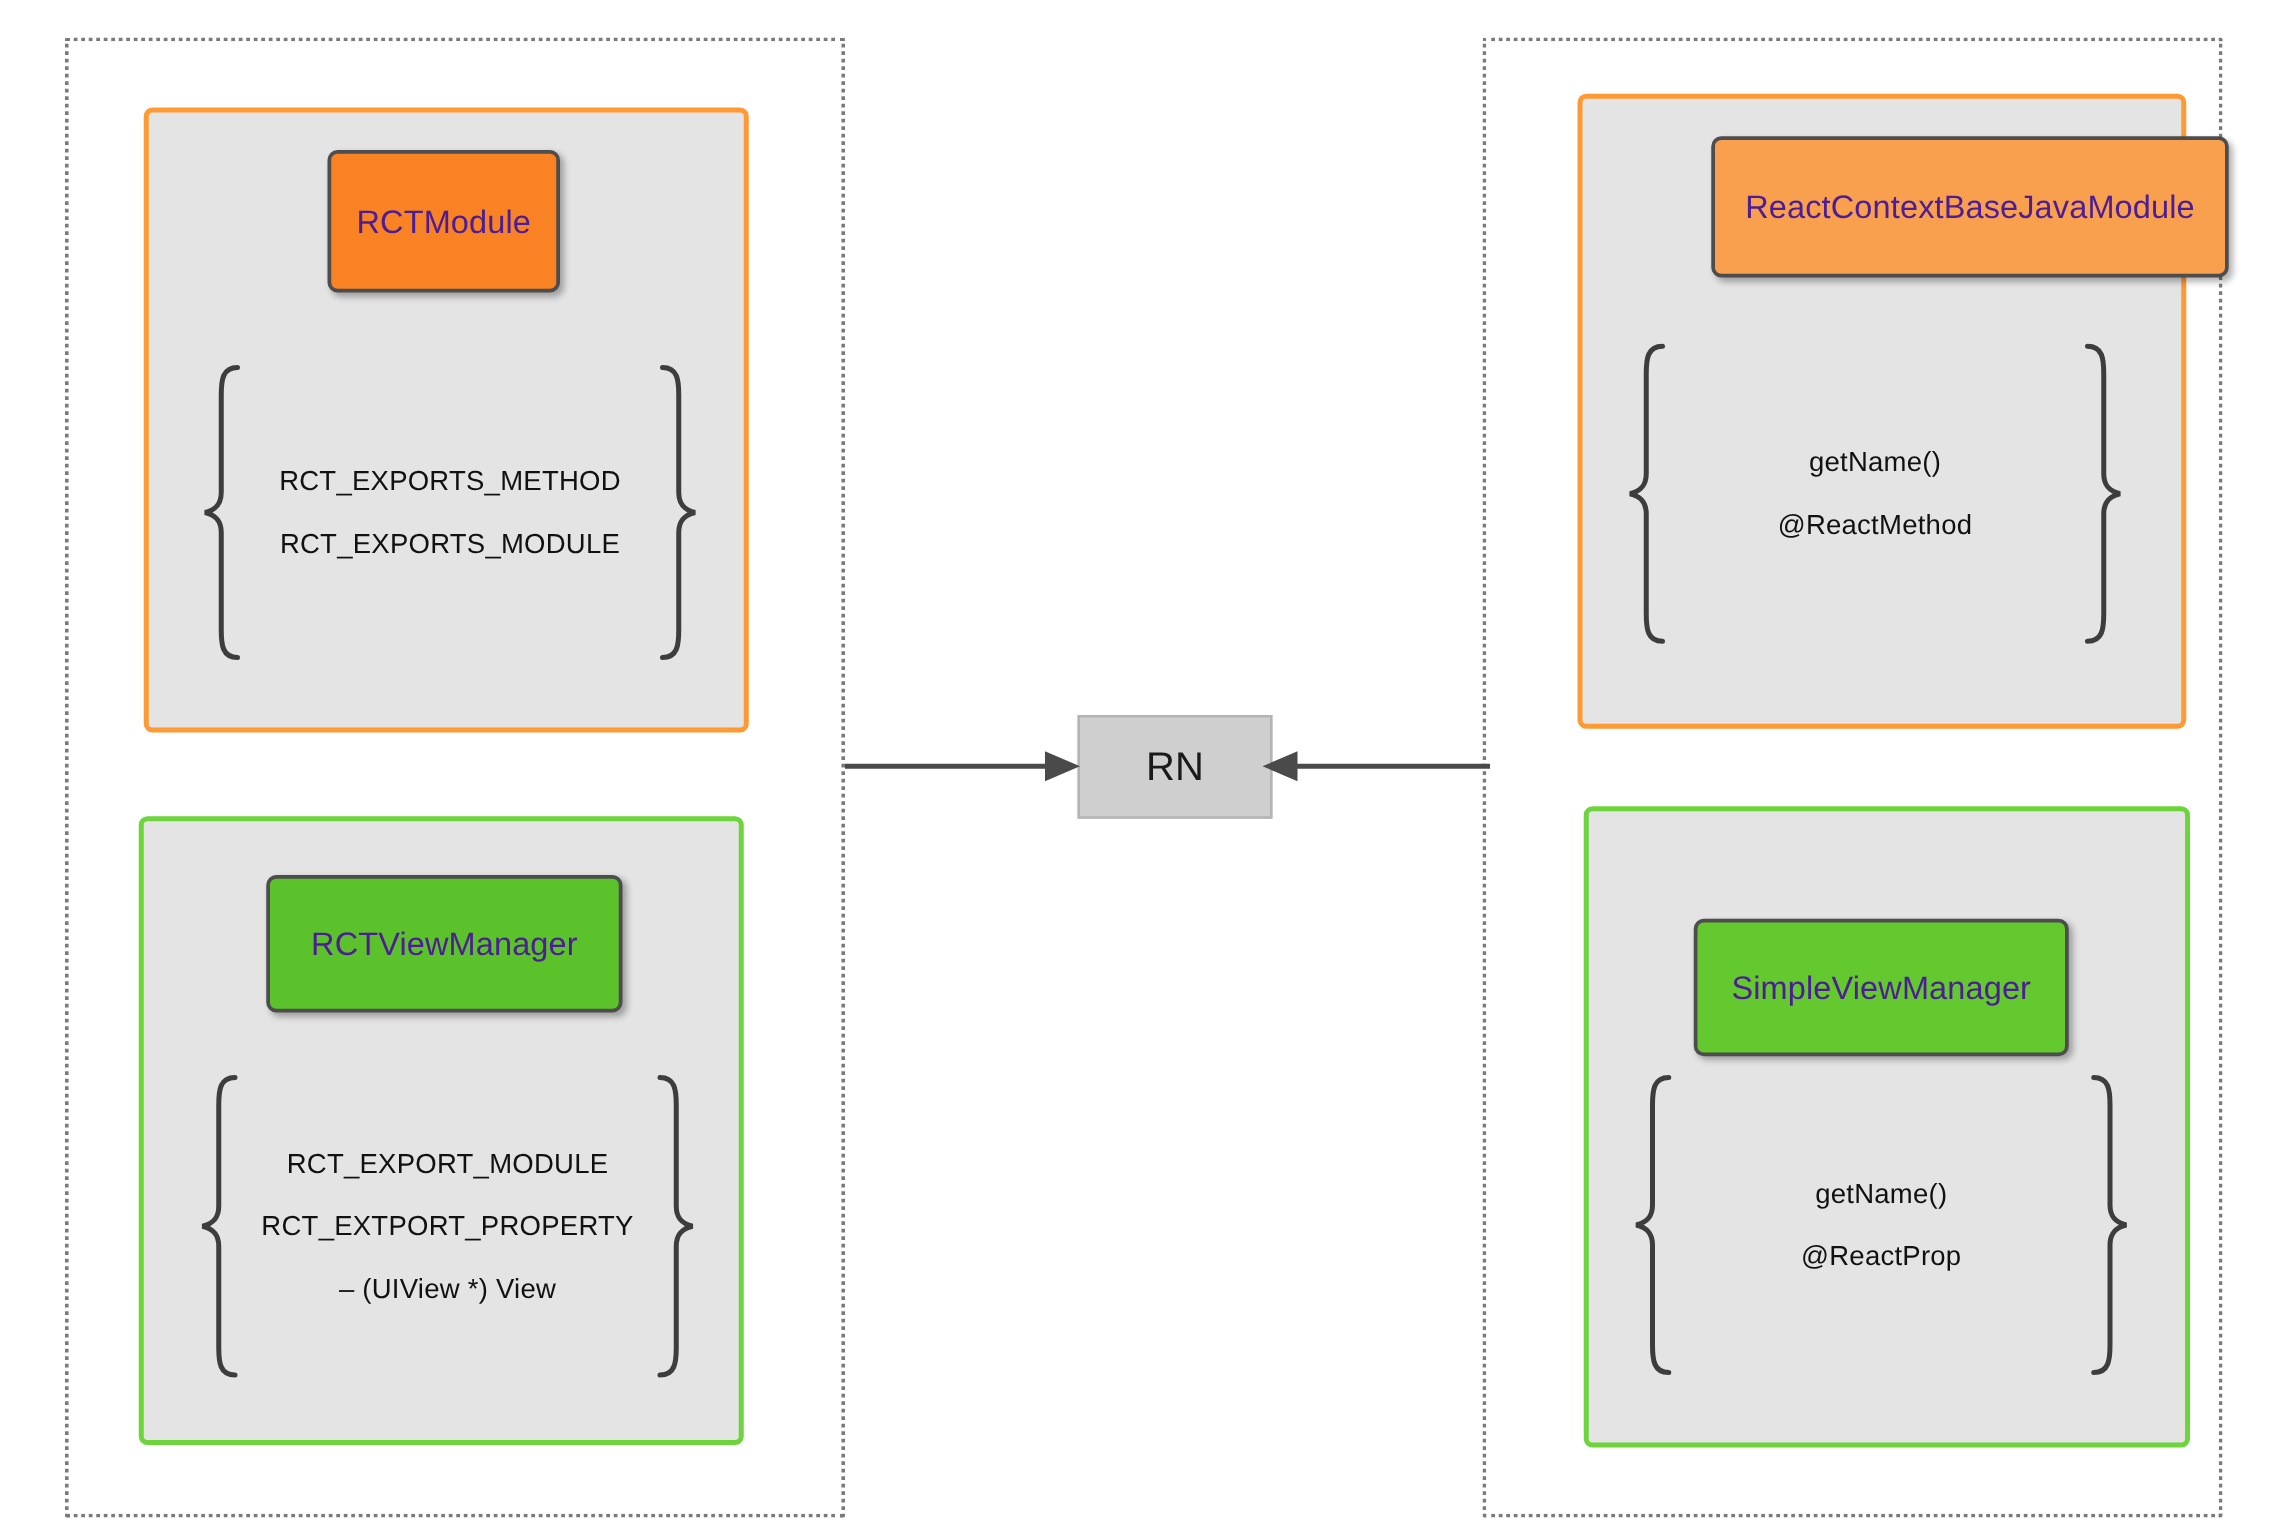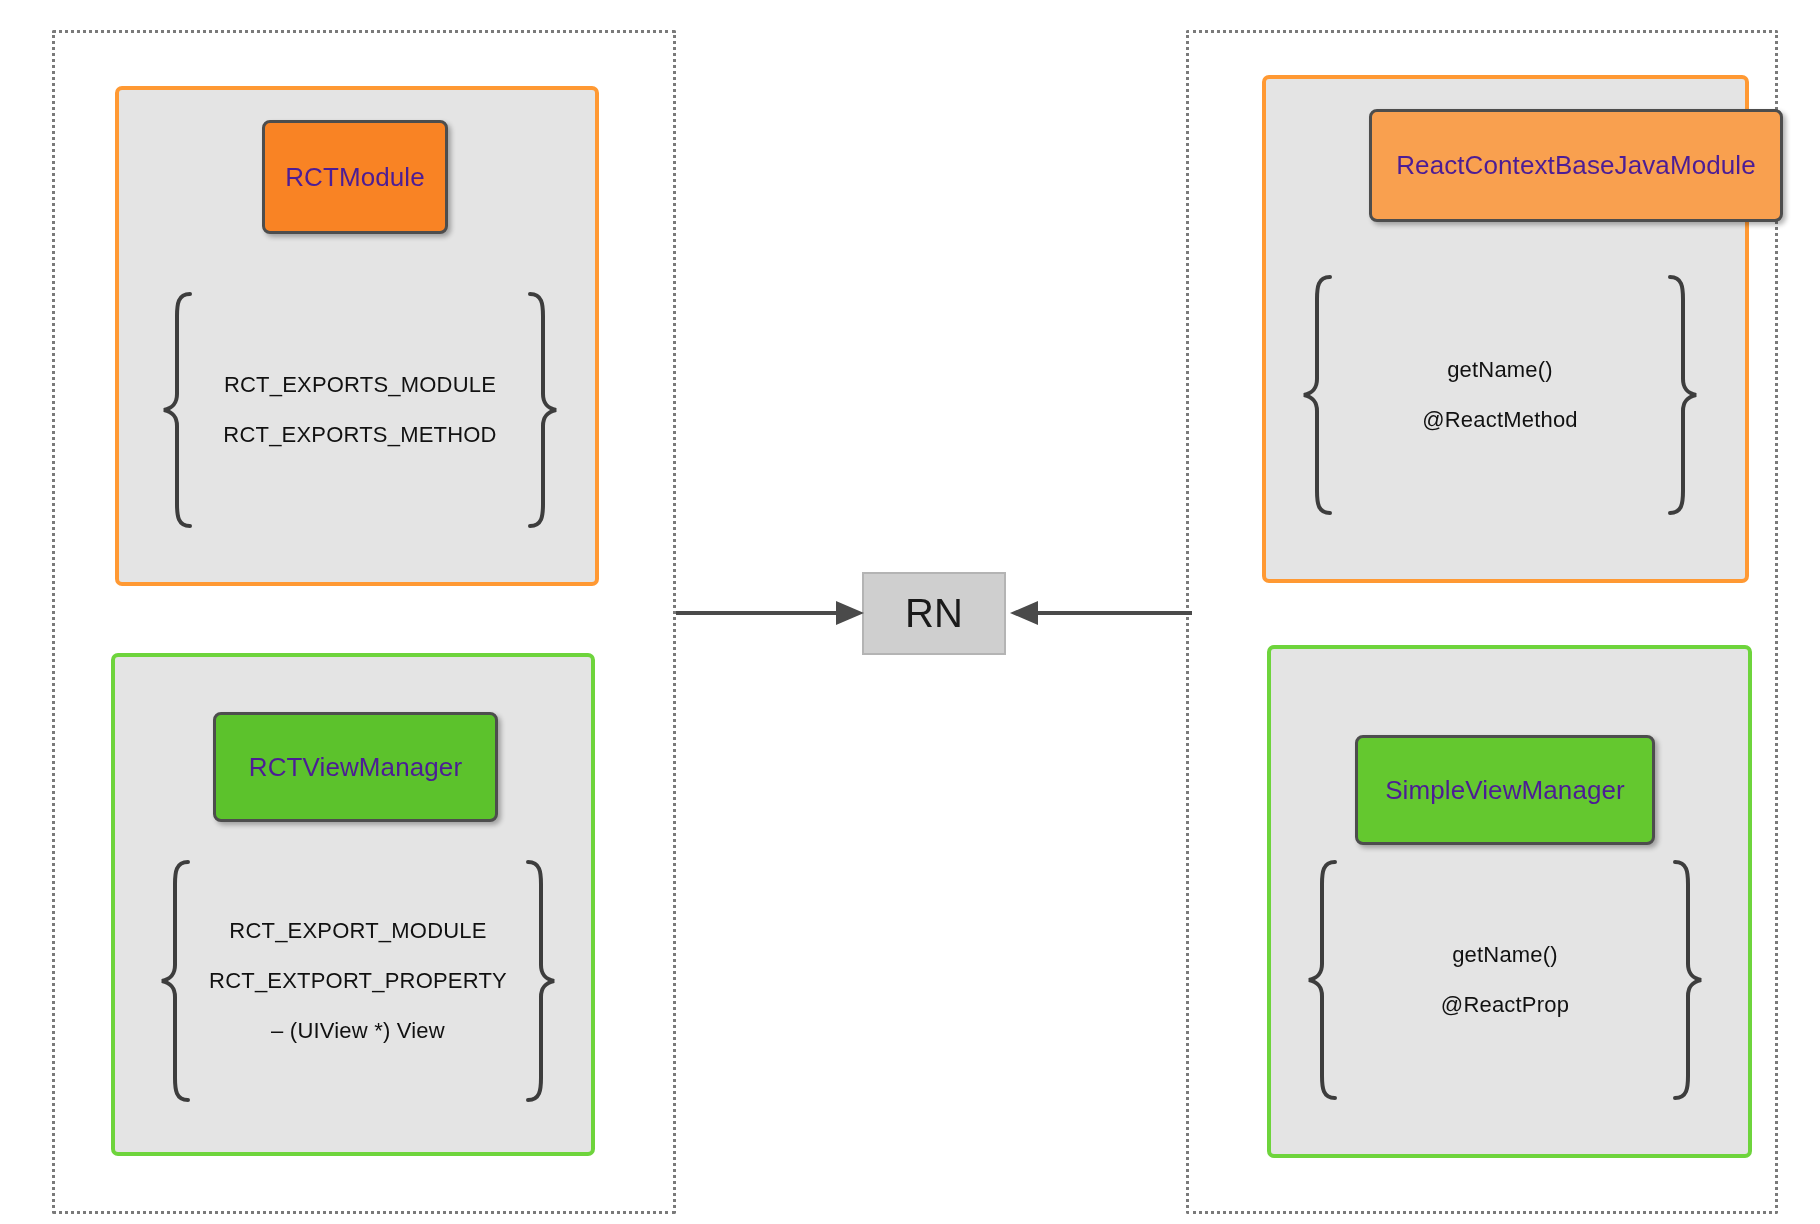--- a/index.html
+++ b/index.html
@@ -57,21 +57,21 @@
     align-items: center;
     justify-content: center;
     box-sizing: border-box;
     font-size: 26px;
     color: #4c1d95;
     letter-spacing: .1px;
     white-space: nowrap;
   }
   .chip.orange-dark { background: #f98324; }
   .chip.orange-light{ background: #f9a04f; }
-  .chip.green-dark  { background: #5cc22c; margin-top: 12px; }
+  .chip.green-dark  { background: #5cc22c; }
   .chip.green-light { background: #64c82f; }
 
   #chip-rctmodule          { left: 262px;  top: 120px; width: 186px; height: 114px; }
   #chip-rctviewmanager     { left: 213px;  top: 700px; width: 285px; height: 110px; }
   #chip-reactcontextbase   { left: 1369px; top: 109px; width: 414px; height: 113px; }
   #chip-simpleviewmanager  { left: 1355px; top: 735px; width: 300px; height: 110px; }
 
   
   .members {
     position: absolute;
@@ -105,28 +105,28 @@
     padding: 14px 0;
     white-space: nowrap;
     letter-spacing: .2px;
   }
 
   
   #rn-box {
     position: absolute;
     left: 862px;
     top: 572px;
-    width: 144px;
+    width: 156px;
     height: 83px;
     background: #cfcfcf;
     border: 2px solid #b4b4b4;
     display: flex;
     align-items: center;
     justify-content: center;
-    font-size: 40px;
+    font-size: 32px;
     color: #1a1a1a;
     box-sizing: border-box;
   }
 
   
   .connector {
     position: absolute;
     top: 595px;
     height: 36px;
   }
@@ -144,22 +144,22 @@
 
   <div class="panel" id="panel-rctmodule"></div>
   <div class="chip orange-dark" id="chip-rctmodule">
     <span>RCTModule</span>
   </div>
   <div class="members" id="members-rctmodule">
     <svg class="brace" viewBox="0 0 34 240" preserveAspectRatio="none">
       <path d="M30 4 C18 4 17 14 17 26 L17 104 C17 114 12 118 4 120 C12 122 17 126 17 136 L17 214 C17 226 18 236 30 236" fill="none" stroke="#3d3d3d" stroke-width="4" stroke-linecap="round"></path>
     </svg>
     <div class="member-list">
+      <div class="member-item">RCT_EXPORTS_METHOD</div>
       <div class="member-item">RCT_EXPORTS_MODULE</div>
-      <div class="member-item">RCT_EXPORTS_METHOD</div>
     </div>
     <svg class="brace" viewBox="0 0 34 240" preserveAspectRatio="none">
       <path d="M4 4 C16 4 17 14 17 26 L17 104 C17 114 22 118 30 120 C22 122 17 126 17 136 L17 214 C17 226 16 236 4 236" fill="none" stroke="#3d3d3d" stroke-width="4" stroke-linecap="round"></path>
     </svg>
   </div>
 
   <div class="panel green" id="panel-rctviewmanager"></div>
   <div class="chip green-dark" id="chip-rctviewmanager">
     <span>RCTViewManager</span>
   </div>

